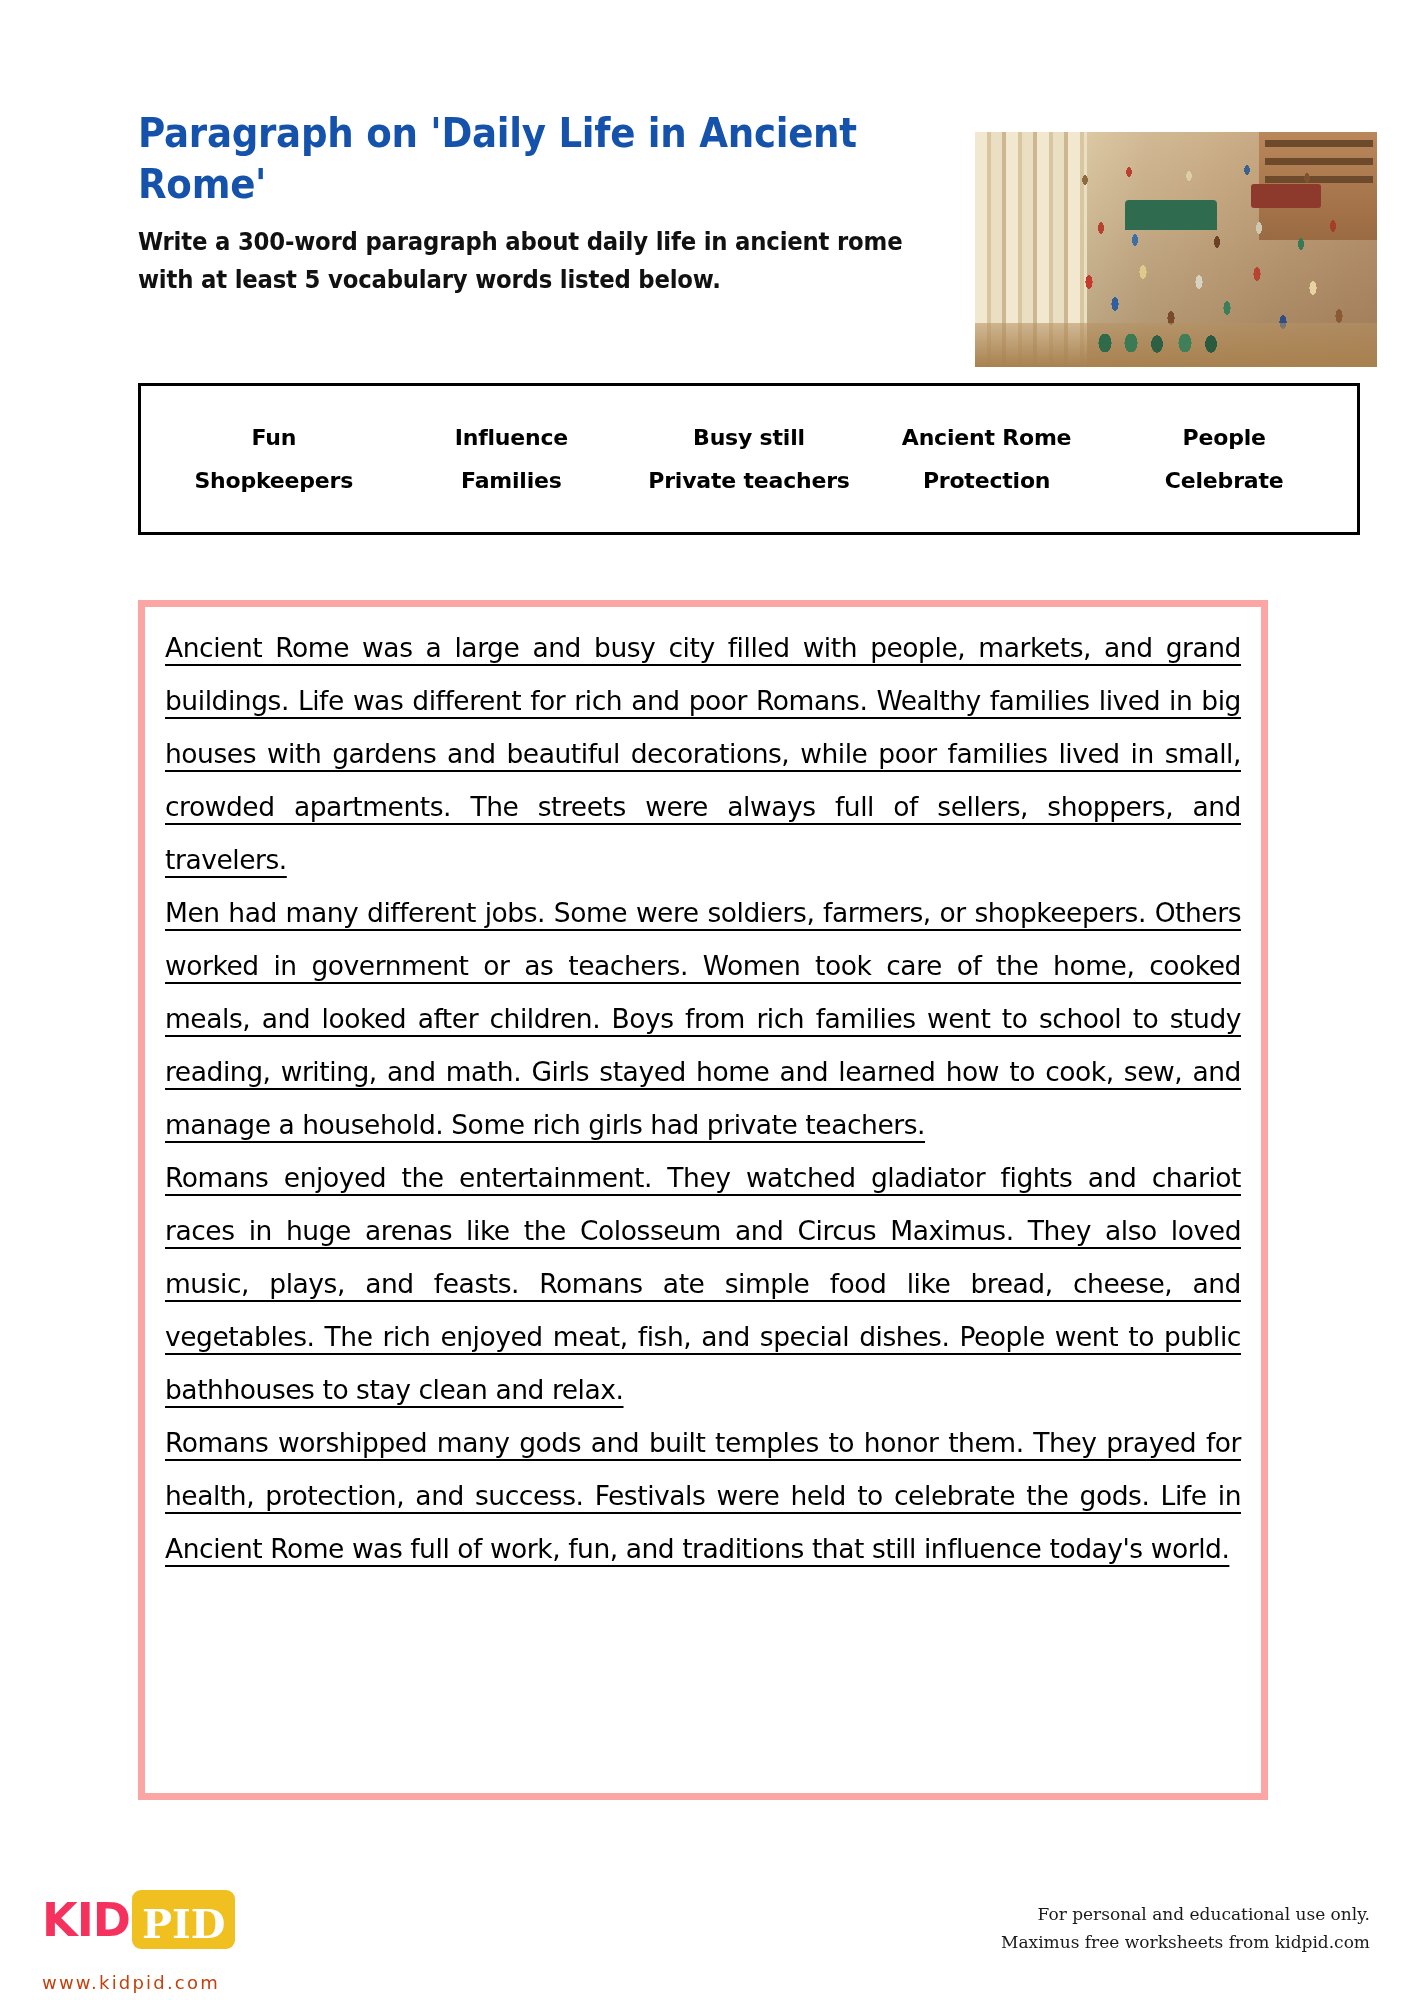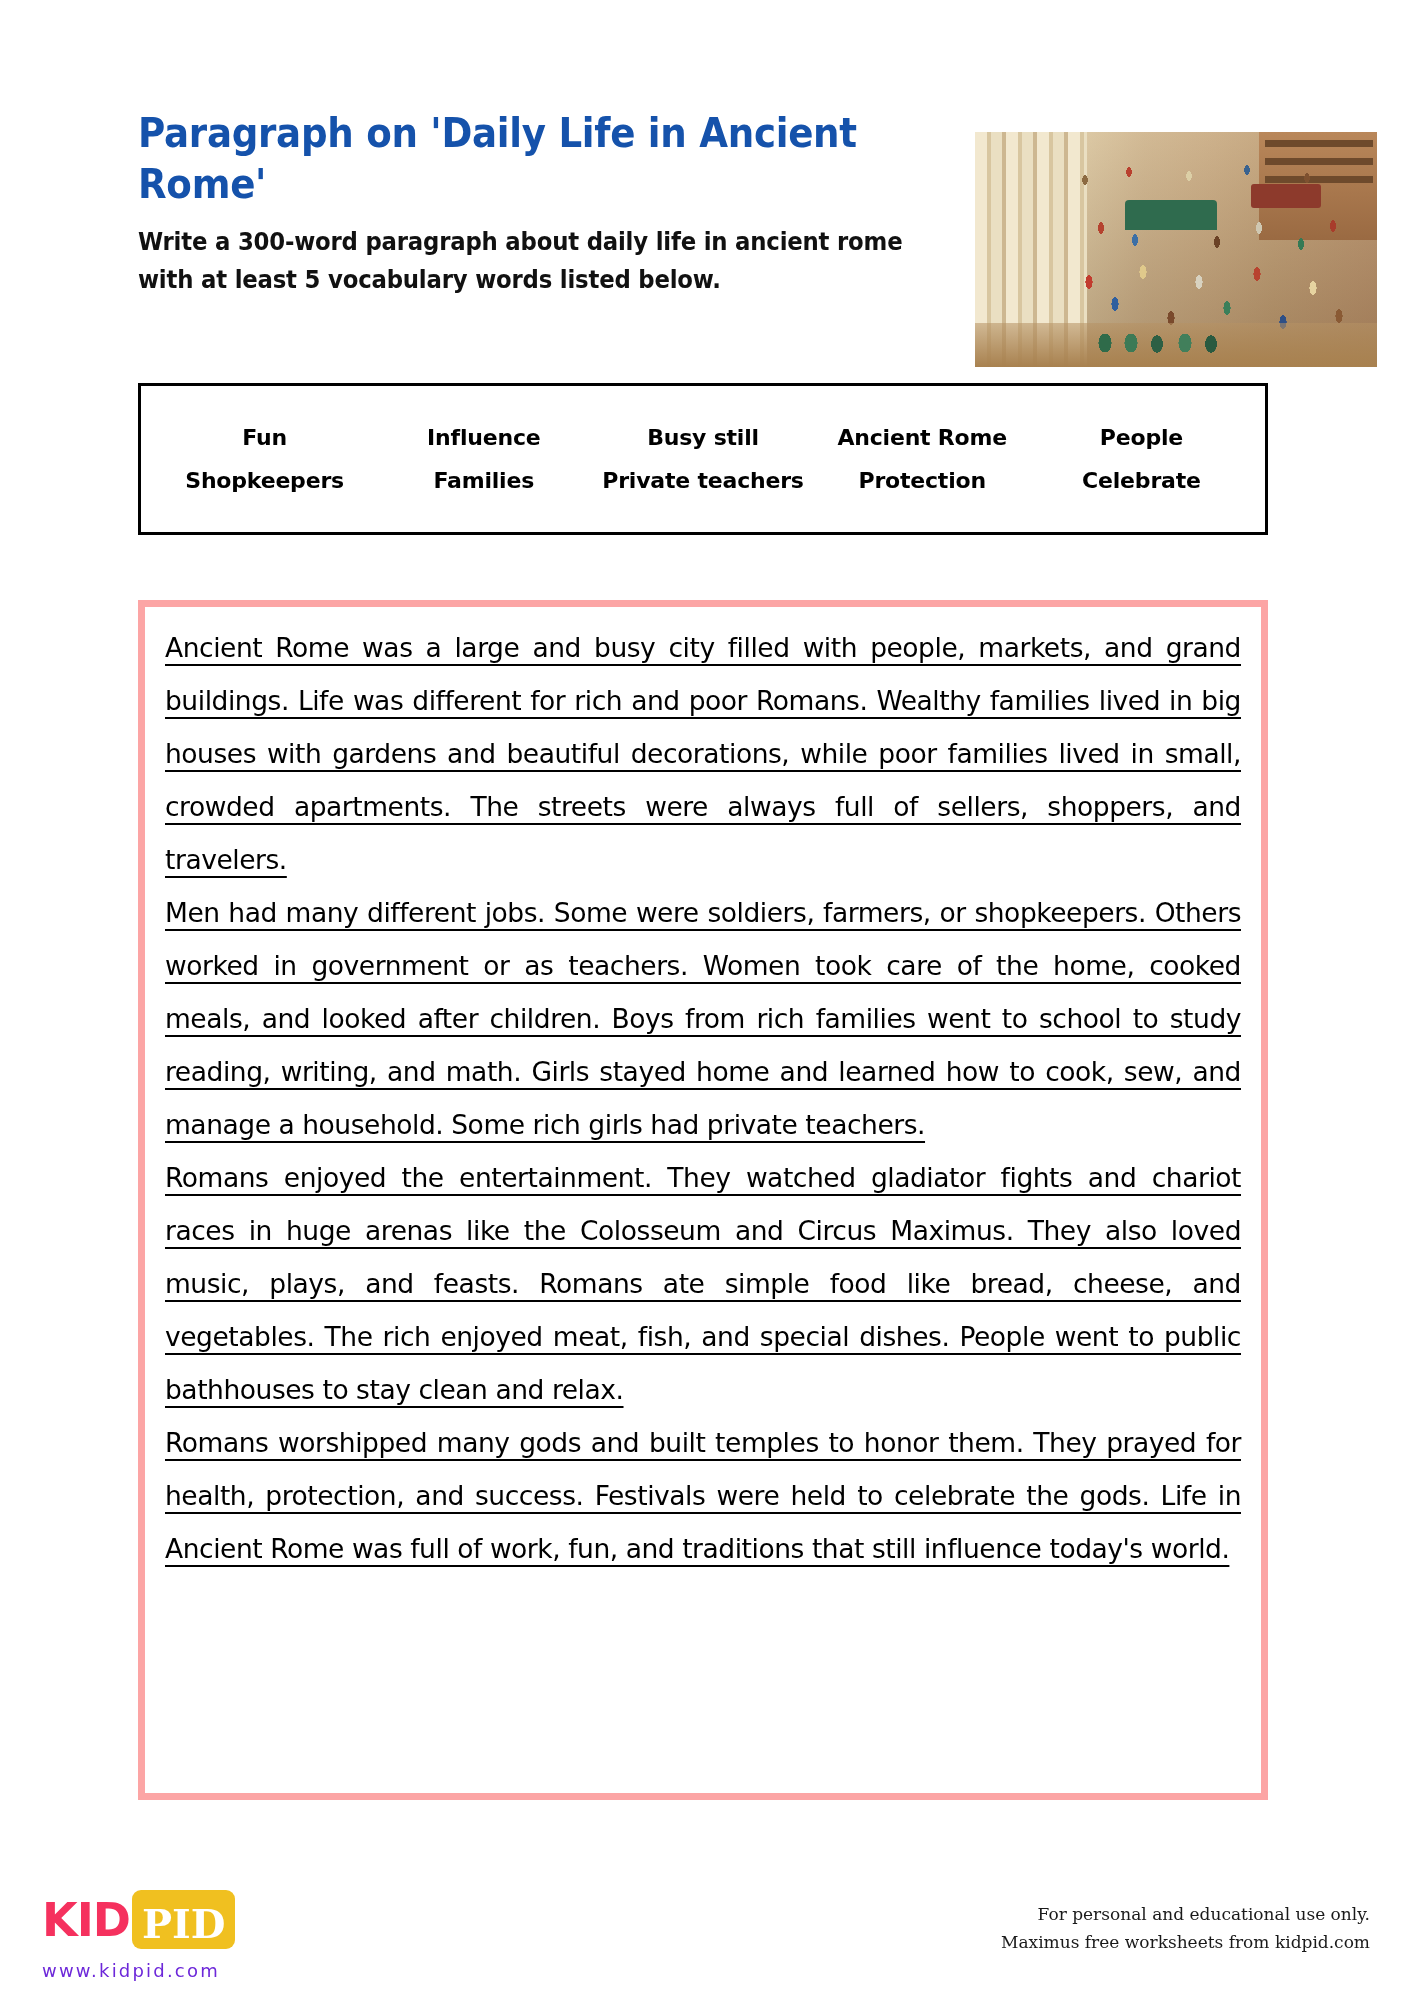--- a/index.html
+++ b/index.html
@@ -125,21 +125,21 @@
       radial-gradient(ellipse 8px 12px at 64px 15px, #2d5f44 72%, transparent 73%),
       radial-gradient(ellipse 9px 13px at 92px 14px, #417f5b 72%, transparent 73%),
       radial-gradient(ellipse 8px 12px at 118px 15px, #2a5a40 72%, transparent 73%);
   }
 
   
   .vocab-box {
     position: absolute;
     left: 138px;
     top: 383px;
-    width: 1130px;
+    width: 1222px;
     height: 152px;
     border: 3px solid #000000;
     background: #ffffff;
     display: flex;
     flex-direction: column;
     justify-content: center;
     padding: 8px 14px;
   }
   .vocab-row {
     display: flex;
@@ -218,24 +218,24 @@
     font-weight: bold;
     color: #ffffff;
     background: #f0c020;
     border-radius: 9px;
     padding: 13px 10px 4px 10px;
     letter-spacing: 0px;
     line-height: 1.05;
     margin-left: 2px;
   }
   .logo-url {
-    margin-top: 11px;
+    margin-top: 23px;
     font-family: "DejaVu Sans", sans-serif;
     font-size: 18px;
-    color: #6d28d9;
+    color: #c2410c;
     letter-spacing: 2.2px;
   }
   .footer-note {
     position: absolute;
     right: 44px;
     top: 22px;
     text-align: right;
     font-family: "DejaVu Serif", serif;
     font-size: 17px;
     color: #1a1a1a;

